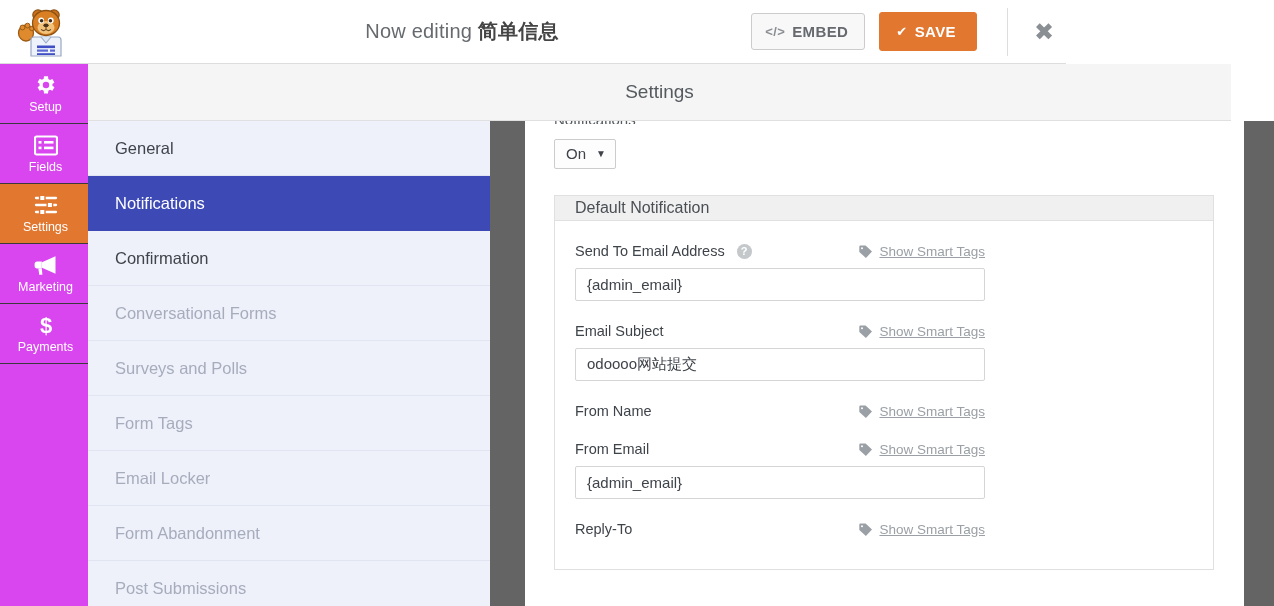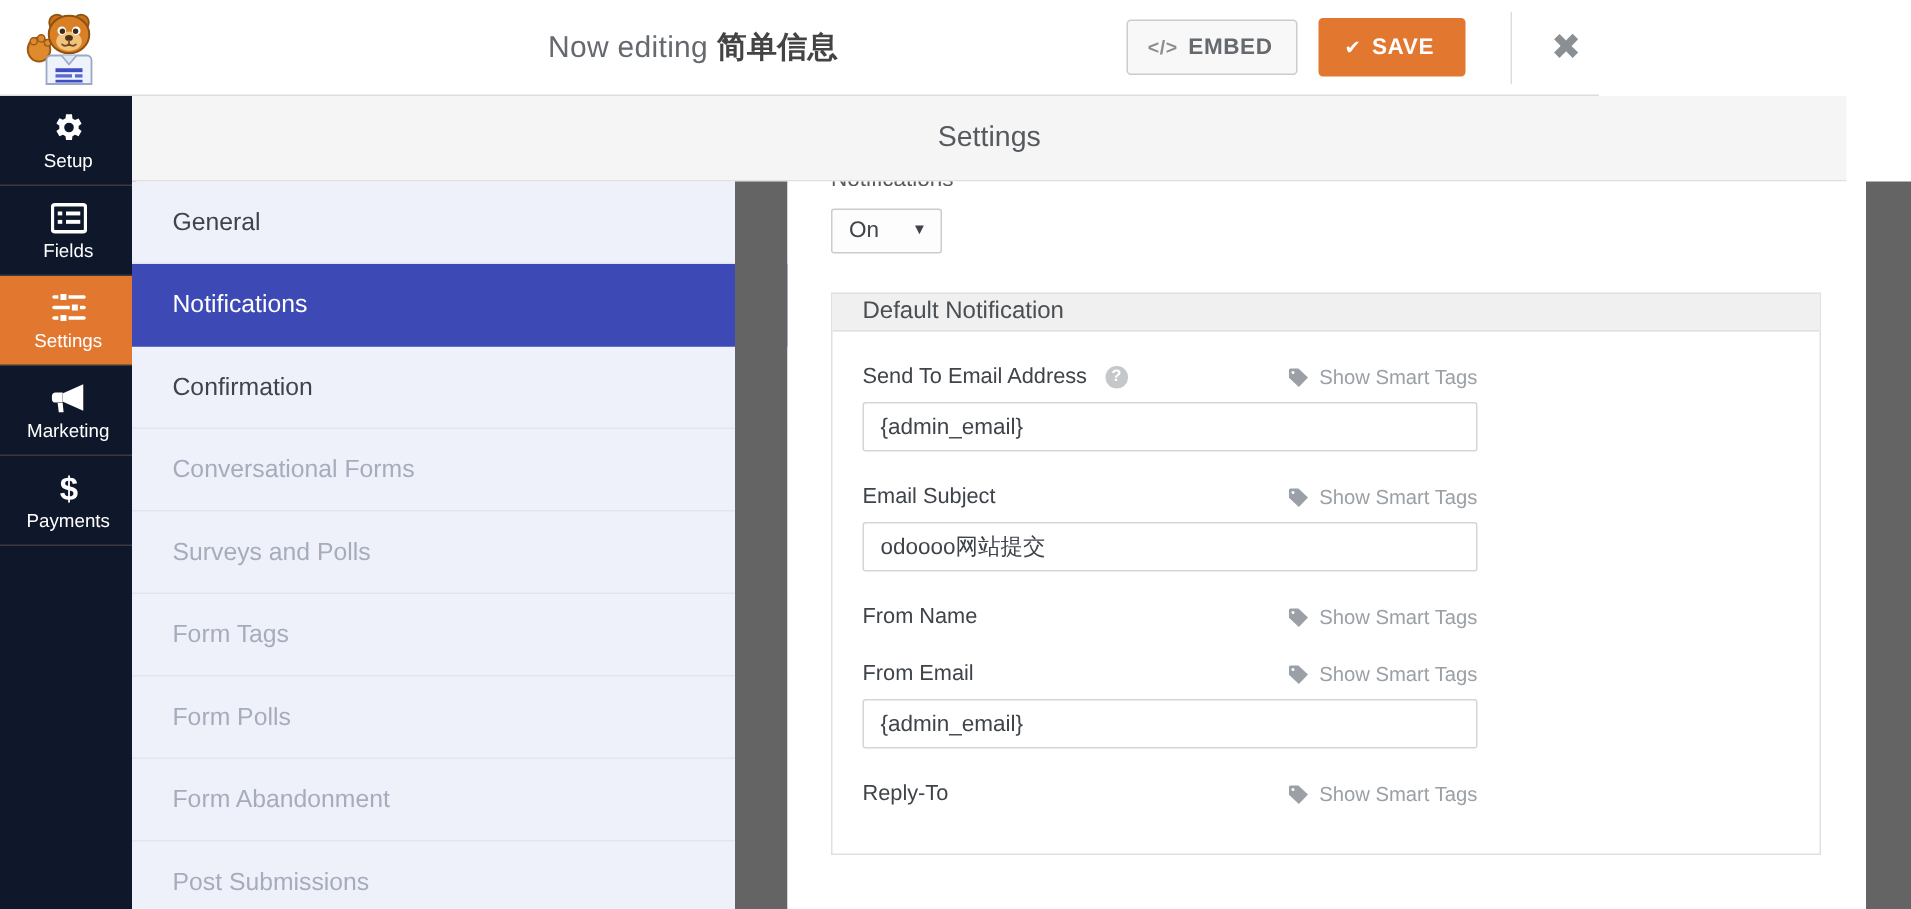--- a/index.html
+++ b/index.html
@@ -53,21 +53,21 @@
   .topbar-sep { width: 1px; height: 48px; background: #dddddd; margin-left: 16px; }
   .close-x {
     width: 44px; height: 63px; display: flex; align-items: center;
     justify-content: center; color: #8a8f94; font-size: 24px;
     font-weight: bold; cursor: pointer; line-height: 1;
   }
 
   
   .rail {
     position: absolute; left: 0; top: 64px; width: 91px; height: 542px;
-    background: #0f172a;
+    background: #d946ef;
   }
   .rail-item {
     height: 60px; display: flex; flex-direction: column;
     align-items: center; justify-content: center; gap: 4px;
     color: #ffffff; cursor: pointer;
     border-bottom: 1px solid #3a3a3a;
   }
   .rail-item .rail-label { font-size: 12.5px; line-height: 1; }
   .rail-item.active { background: #e27730; }
   .rail-icon { height: 24px; display:flex; align-items:center; justify-content:center; }
@@ -116,21 +116,21 @@
     position: absolute; left: 525px; top: 121px; width: 719px; height: 485px;
     background: #ffffff; overflow: hidden;
   }
   .content-inner { padding: 0 30px 0 29px; position: relative; }
 
   .section-label {
     font-size: 15px; color: #555a5f; margin-top: -10px; line-height: 18px;
     height: 13px; overflow: hidden;
   }
   .select-box {
-    margin-top: 15px; display: inline-flex; align-items: center; gap: 22px;
+    margin-top: 15px; display: inline-flex; align-items: center; gap: 10px;
     border: 1px solid #cccccc; background: #fdfdfd;
     padding: 5px 9px 6px 11px; font-size: 15px; color: #3f444a;
     border-radius: 2px; cursor: pointer;
   }
   .select-box .caret { font-size: 10px; color: #3f444a; line-height: 1; }
 
   .card {
     margin-top: 26px; border: 1px solid #e0e0e0; background: #ffffff;
   }
   .card-head {
@@ -147,21 +147,21 @@
   }
   .field-label { font-size: 14.5px; color: #3f444a; }
   .help-ico {
     width: 15px; height: 15px; border-radius: 50%; background: #c4c8cb;
     color: #ffffff; font-size: 11px; font-weight: bold;
     display: inline-flex; align-items: center; justify-content: center;
     margin-left: 12px; cursor: pointer; line-height: 1;
   }
   .smart-tags {
     margin-left: auto; display: inline-flex; align-items: center; gap: 6px;
-    color: #9aa0a5; font-size: 13.5px; cursor: pointer;
+    color: #9aa0a5; font-size: 13.5px; cursor: pointer; text-decoration: underline;
   }
   .smart-tags svg { display: block; }
   .field-input {
     display: block; width: 410px; height: 33px;
     border: 1px solid #d5d5d5; background: #ffffff;
     font-family: "Liberation Sans", "DejaVu Sans", sans-serif;
     font-size: 15px; color: #3f444a; padding: 0 11px; border-radius: 2px;
     outline: none;
   }
 </style>
@@ -309,21 +309,21 @@
       </div>
       <div class="nav-item disabled">
         <span class="nav-label">Surveys and Polls</span>
         <span class="nav-chev">›</span>
       </div>
       <div class="nav-item disabled">
         <span class="nav-label">Form Tags</span>
         <span class="nav-chev">›</span>
       </div>
       <div class="nav-item disabled">
-        <span class="nav-label">Form Polls</span>
+        <span class="nav-label">Email Locker</span>
         <span class="nav-chev">›</span>
       </div>
       <div class="nav-item disabled">
         <span class="nav-label">Form Abandonment</span>
         <span class="nav-chev">›</span>
       </div>
       <div class="nav-item disabled">
         <span class="nav-label">Post Submissions</span>
         <span class="nav-chev">›</span>
       </div>

